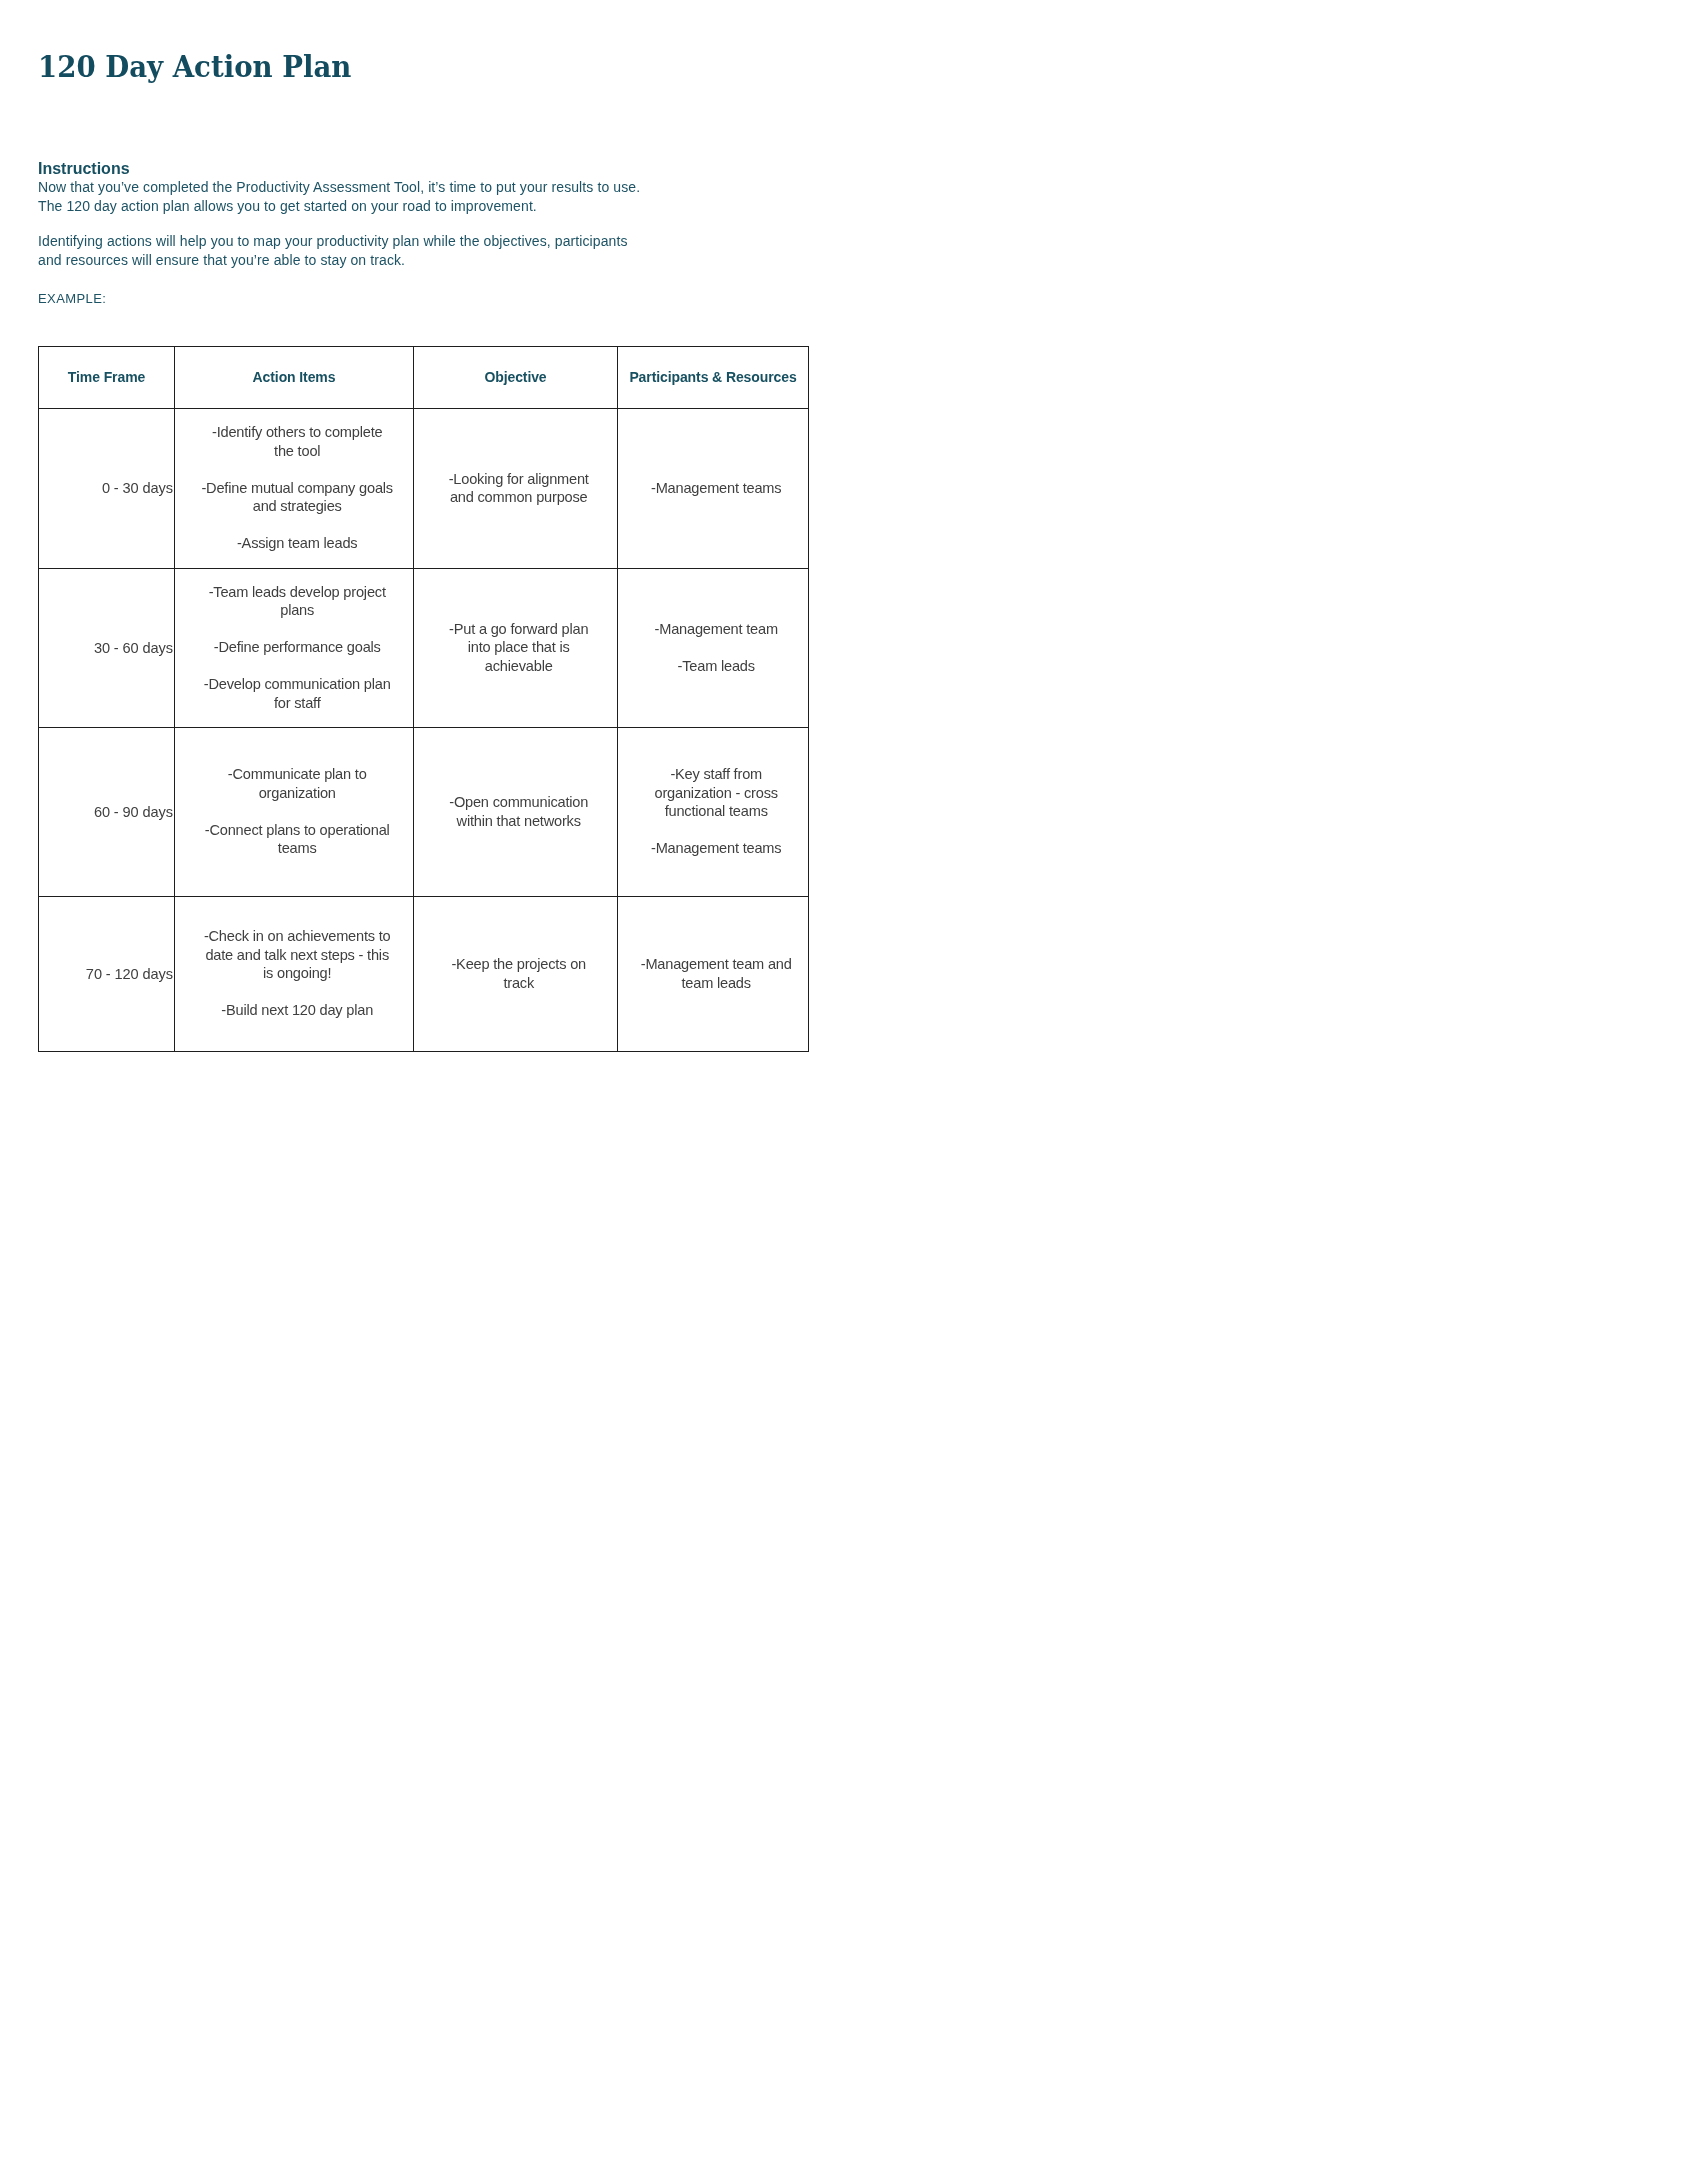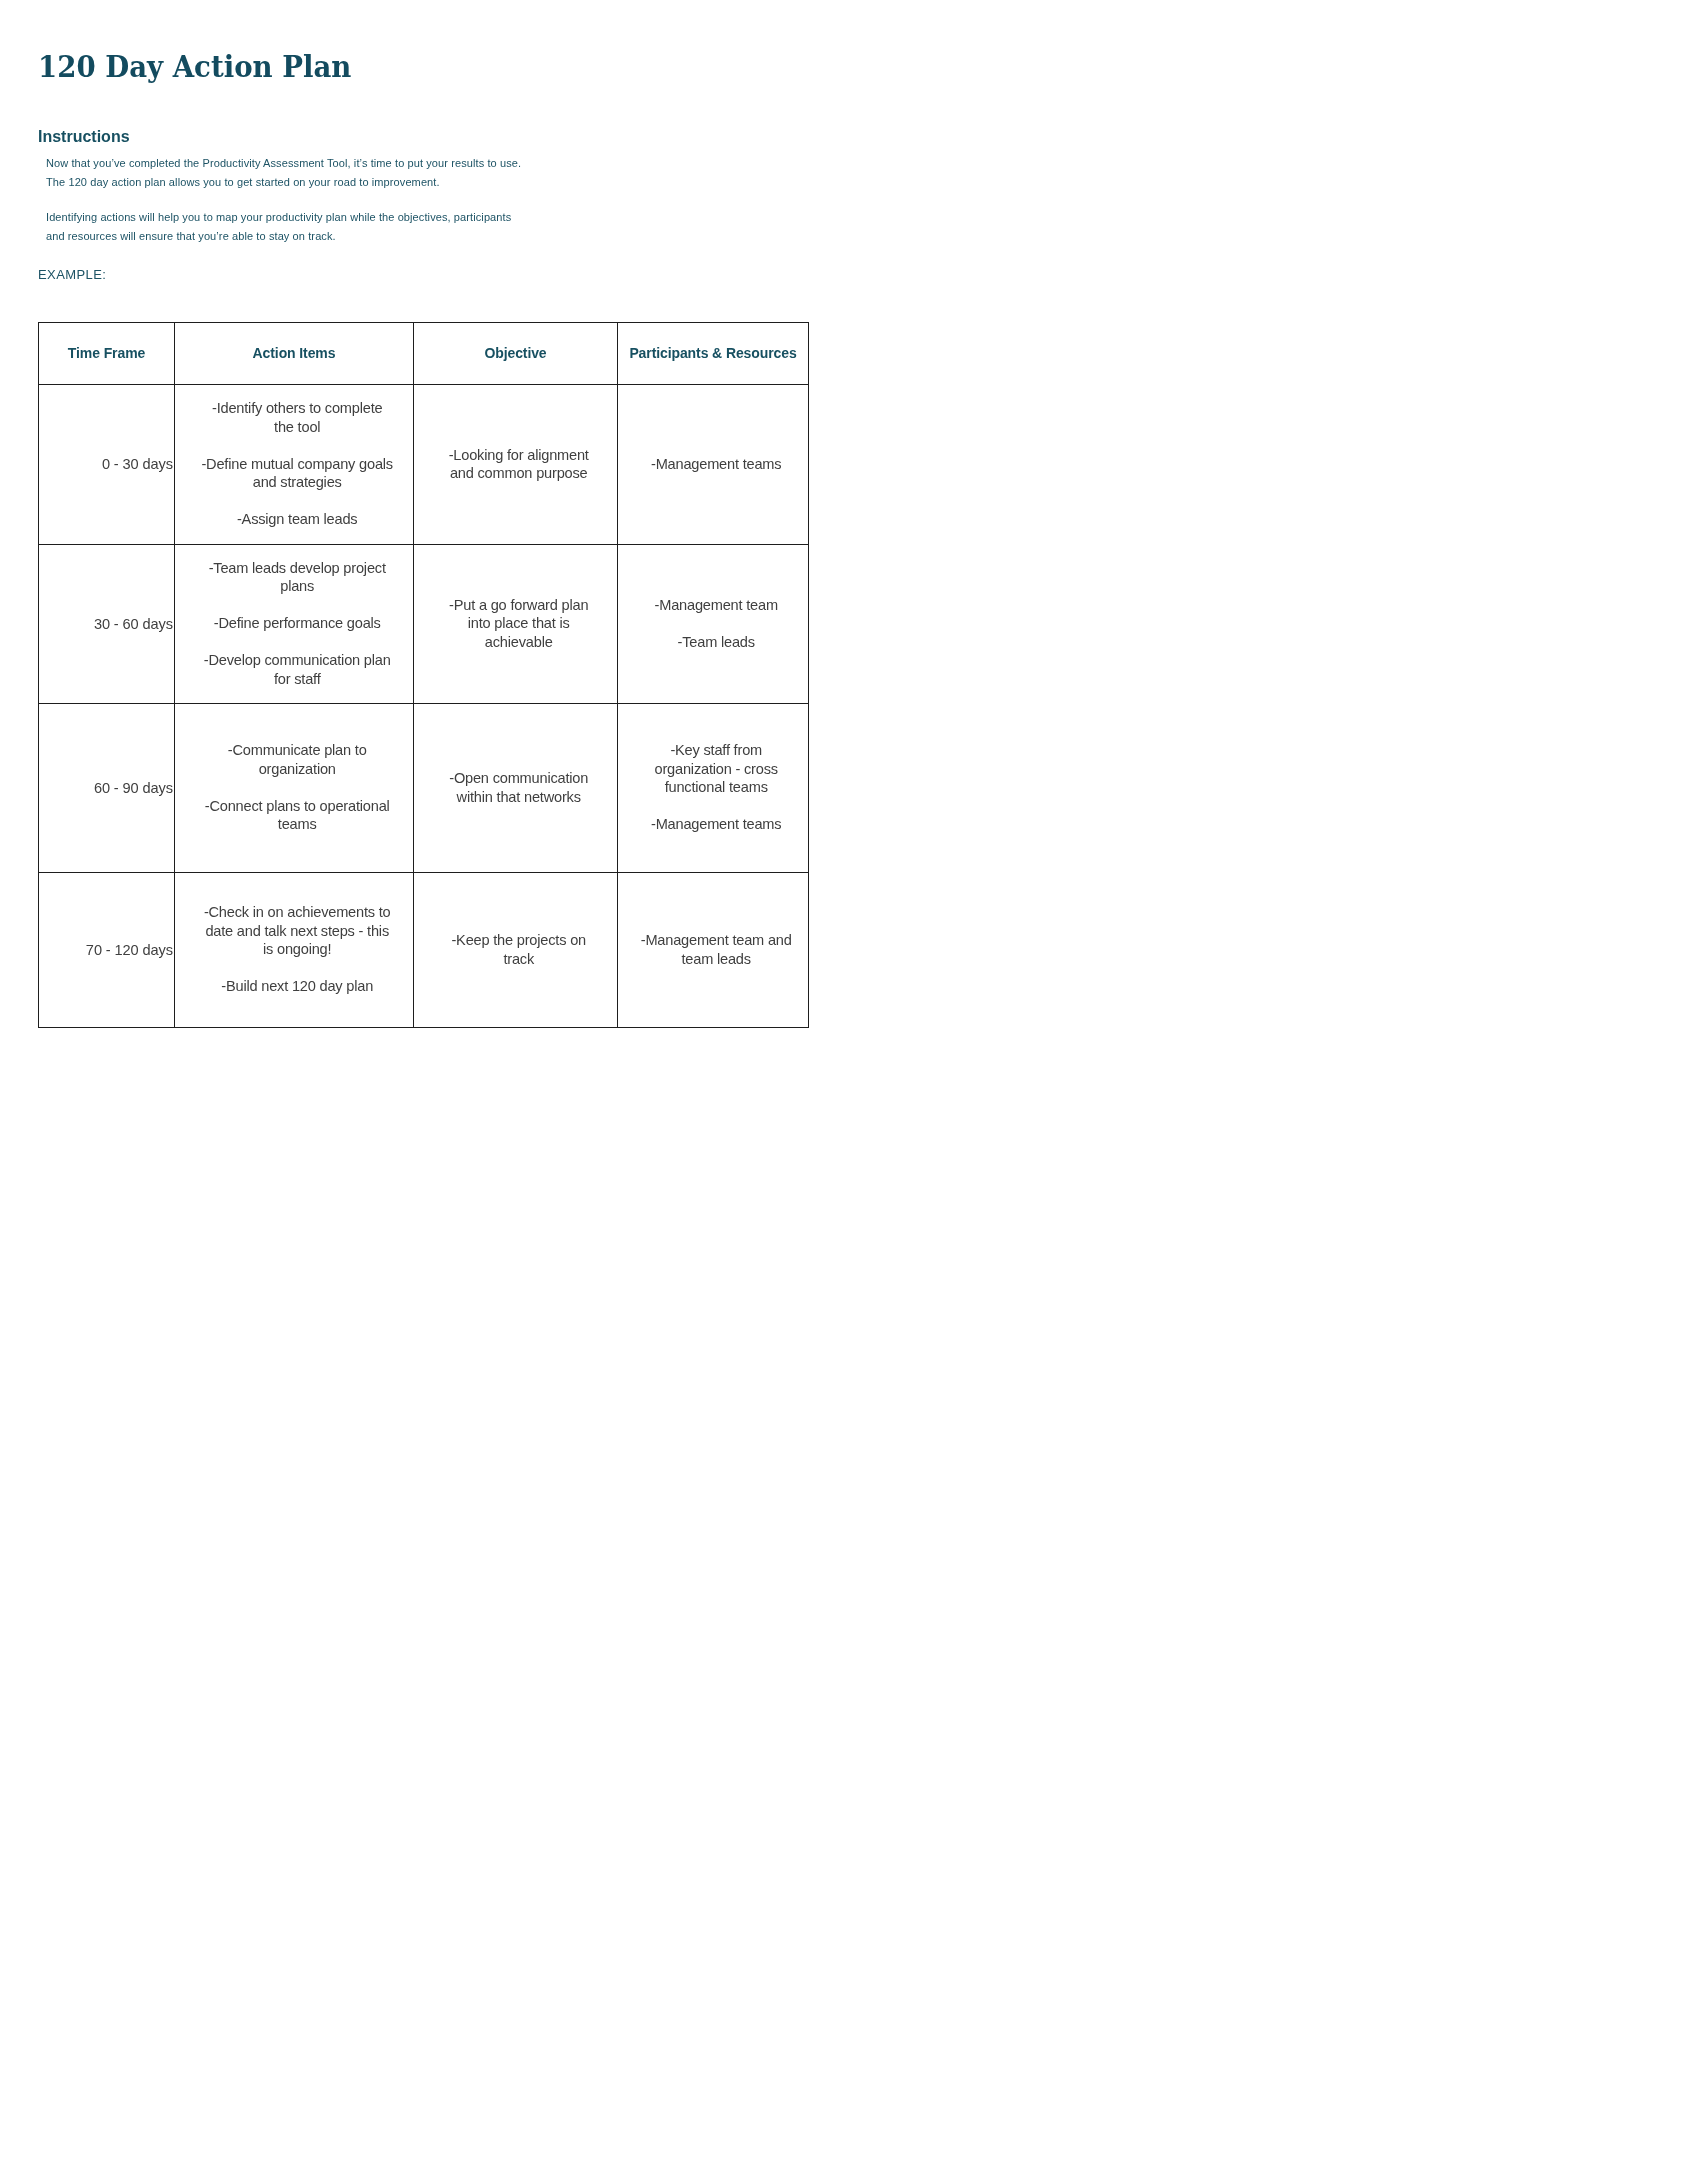--- a/index.html
+++ b/index.html
@@ -22,29 +22,29 @@
     font-weight: 700;
     font-size: 30px;
     line-height: 1.1;
     color: #134b5f;
     letter-spacing: 0px;
     transform: scaleX(0.92);
     transform-origin: left center;
     white-space: nowrap;
   }
   .section-heading {
-    margin: 44px 0 0 0;
+    margin: 76px 0 0 0;
     font-size: 16px;
     line-height: 1.2;
     font-weight: 700;
     color: #175061;
   }
   .intro-para {
-    margin: 8px;
-    font-size: 11px;
+    margin: 0;
+    font-size: 14px;
     line-height: 19px;
     font-weight: 400;
     color: #1d5365;
     white-space: pre-line;
     letter-spacing: 0.1px;
   }
   .intro-para.second { margin-top: 16px; }
   .example-label {
     margin: 18.5px 0 0 0;
     font-size: 13px;

